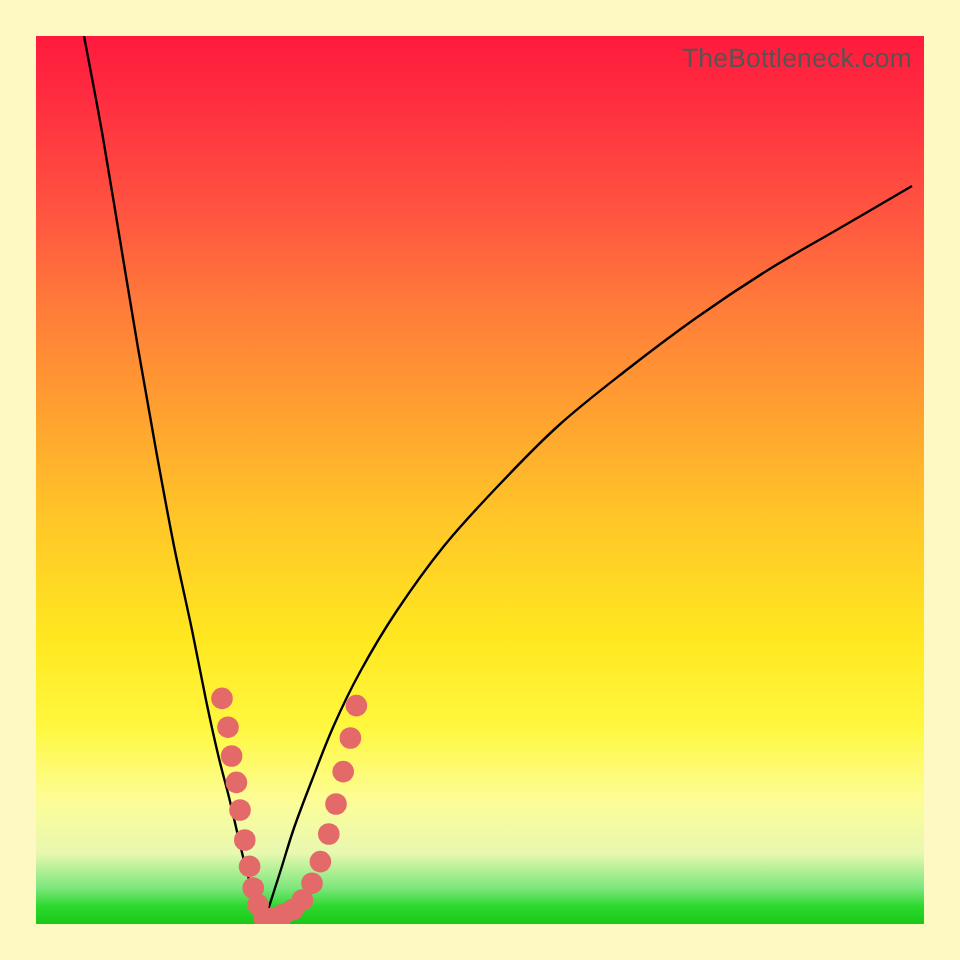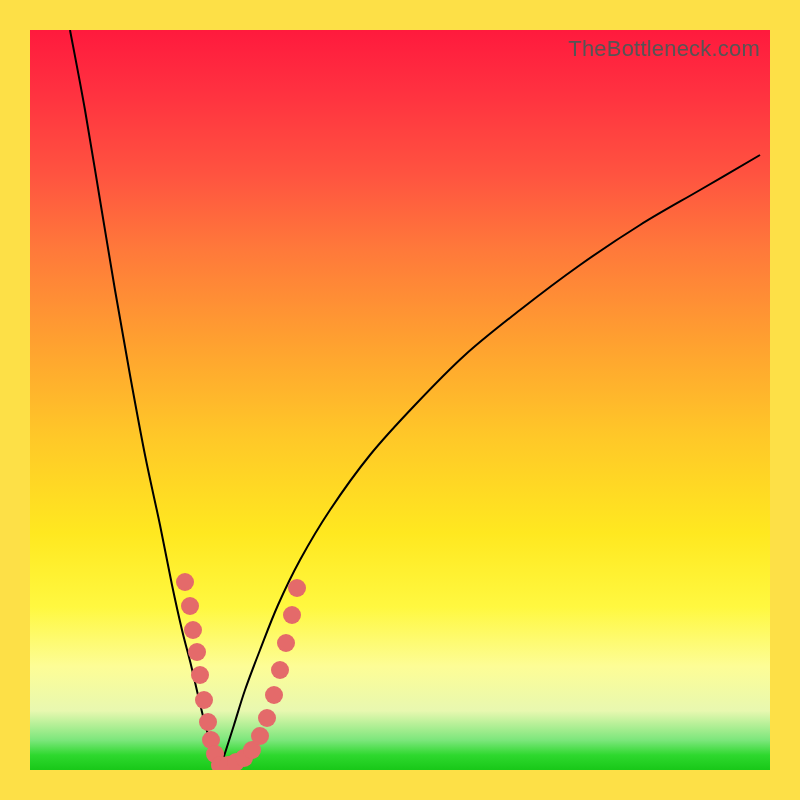--- a/index.html
+++ b/index.html
@@ -1,17 +1,17 @@
 <!DOCTYPE html>
 <html><head>
   <meta charset="utf-8">
   <style>
     * { margin: 0; padding: 0; box-sizing: border-box; }
     body { width: 800px; height: 800px; overflow: hidden; background: #000; position: relative; }
-    .outer-frame { width: 800px; height: 800px; background: #fde047; position: relative; }
+    .outer-frame { width: 800px; height: 800px; background: #fef9c3; position: relative; }
     .plot-area {
       position: absolute;
       left: 30px;
       top: 30px;
       width: 740px;
       height: 740px;
       background: linear-gradient(to bottom,
         #ff1a3d 0%,
         #ff3040 8%,
         #ff5540 20%,

